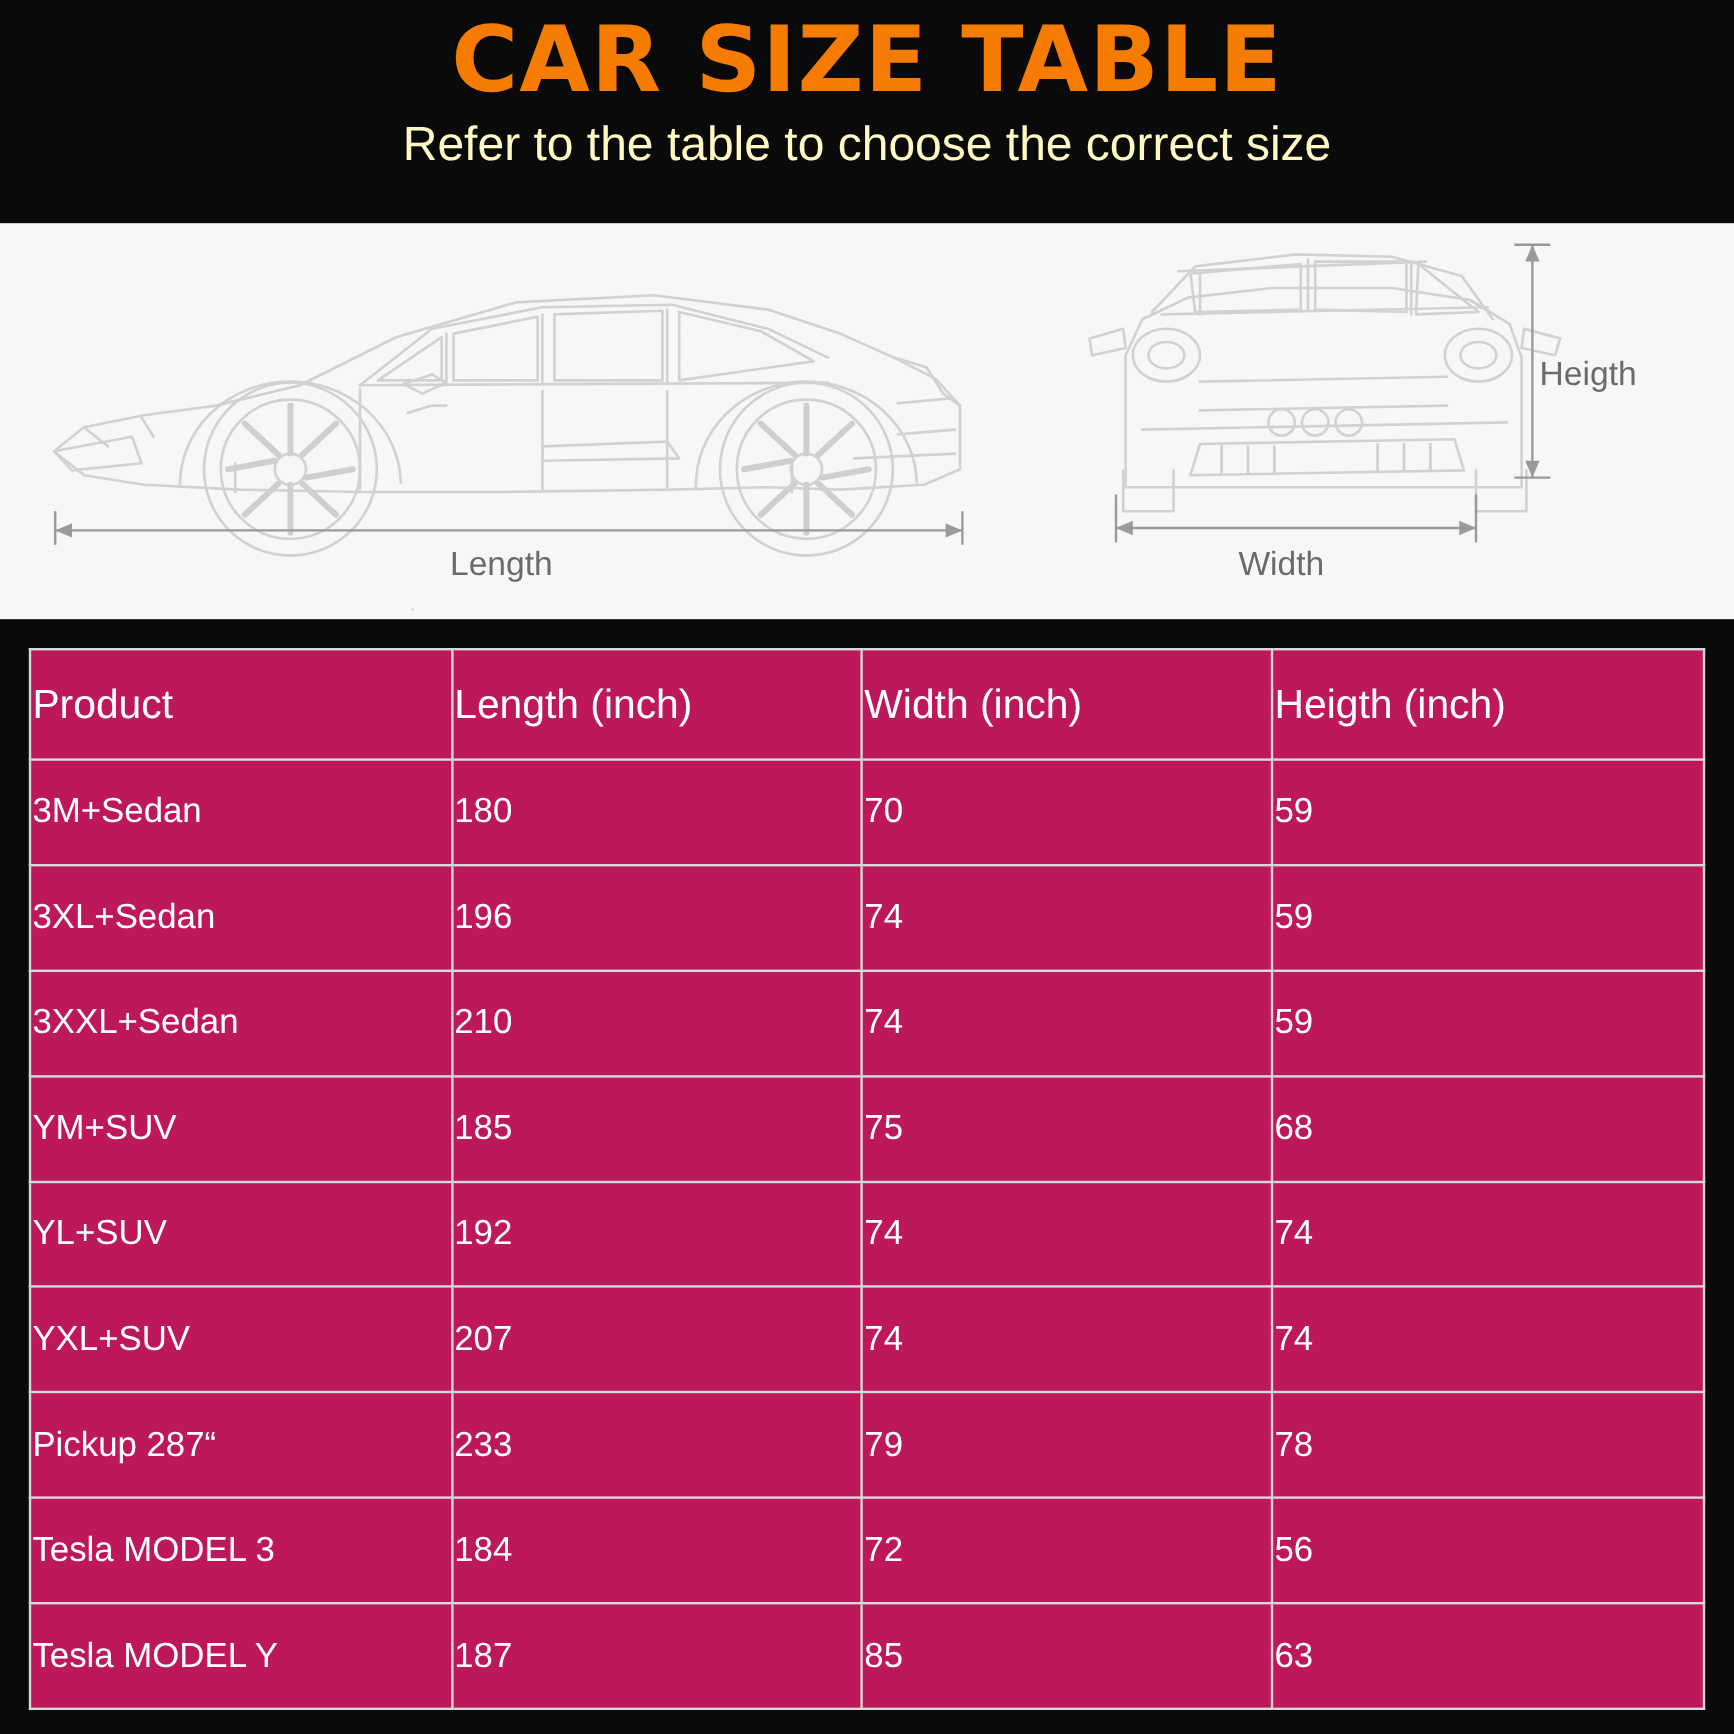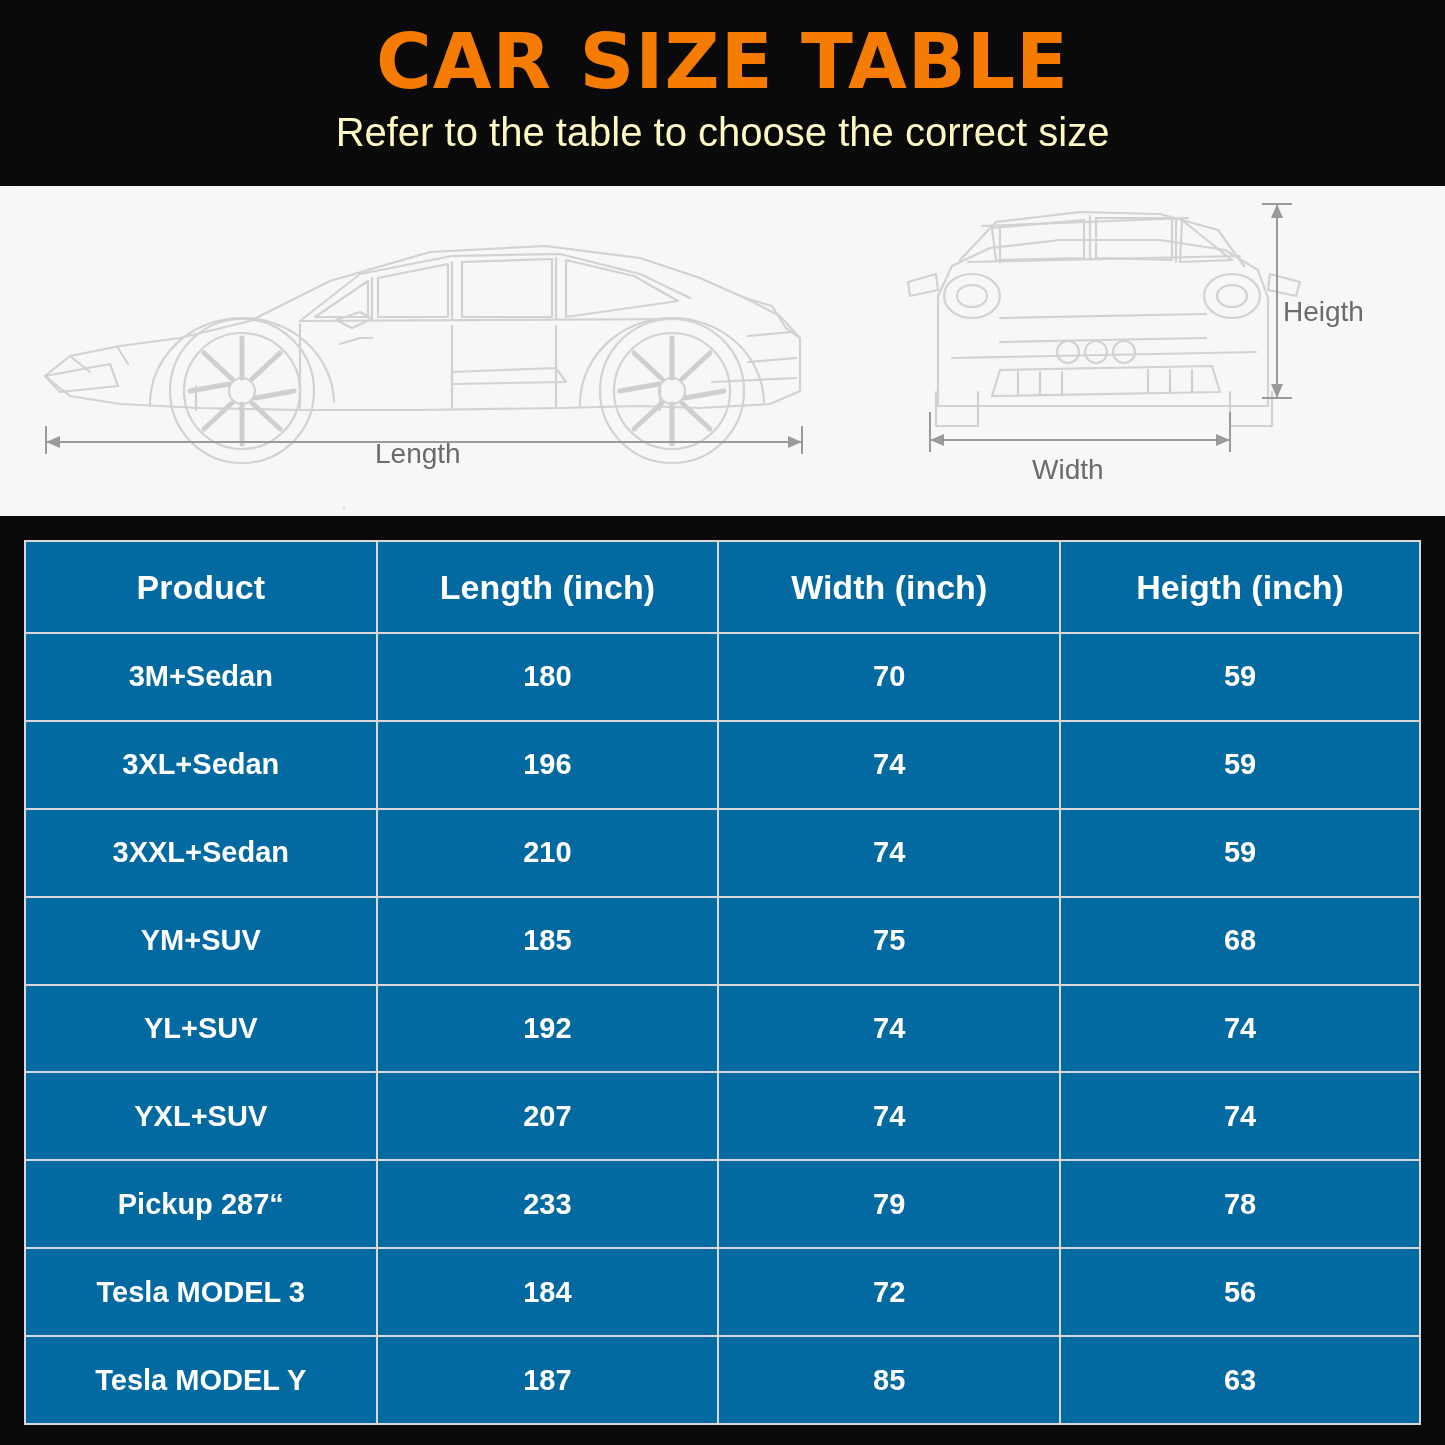--- a/index.html
+++ b/index.html
@@ -25,21 +25,21 @@
   }
 
   
   .header {
     height: 186px;
     background: #0a0a0a;
     display: flex;
     flex-direction: column;
     align-items: center;
     justify-content: flex-start;
-    padding-top: 22px;
+    padding-top: 10px;
     border-radius: 12px;
   }
   .header-title {
     font-size: 76px;
     font-weight: bold;
     color: #f57c00;
     letter-spacing: 1px;
     line-height: 1.05;
     font-family: "DejaVu Sans", sans-serif;
   }
@@ -60,44 +60,44 @@
   .diagram-inner {
     position: absolute;
     inset: 0;
   }
   .dim-label {
     position: absolute;
     color: #6b6b6b;
     font-size: 28px;
     font-family: "Liberation Sans", sans-serif;
   }
-  .label-length { left: 375px; top: 252px; }
+  .label-length { left: 375px; top: 268px; }
   .label-width  { left: 1032px; top: 268px; }
   .label-height { left: 1283px; top: 110px; }
 
   
   .table-wrap {
     flex: 1;
     padding: 24px 24px 20px 24px;
     background: #0a0a0a;
   }
   table {
     width: 100%;
     height: 100%;
     border-collapse: collapse;
     table-layout: fixed;
     border: 2px solid #d8d8d8;
   }
   th, td {
     border: 2px solid #d8d8d8;
-    text-align: center;
+    text-align: left;
     vertical-align: middle;
     color: #ffffff;
-    font-weight: bold;
-    background: #0369a1;
+    font-weight: normal;
+    background: #be185d;
   }
   th {
     font-size: 34px;
     height: 92px;
     letter-spacing: 0px;
   }
   td {
     font-size: 29px;
     height: 70px;
   }

